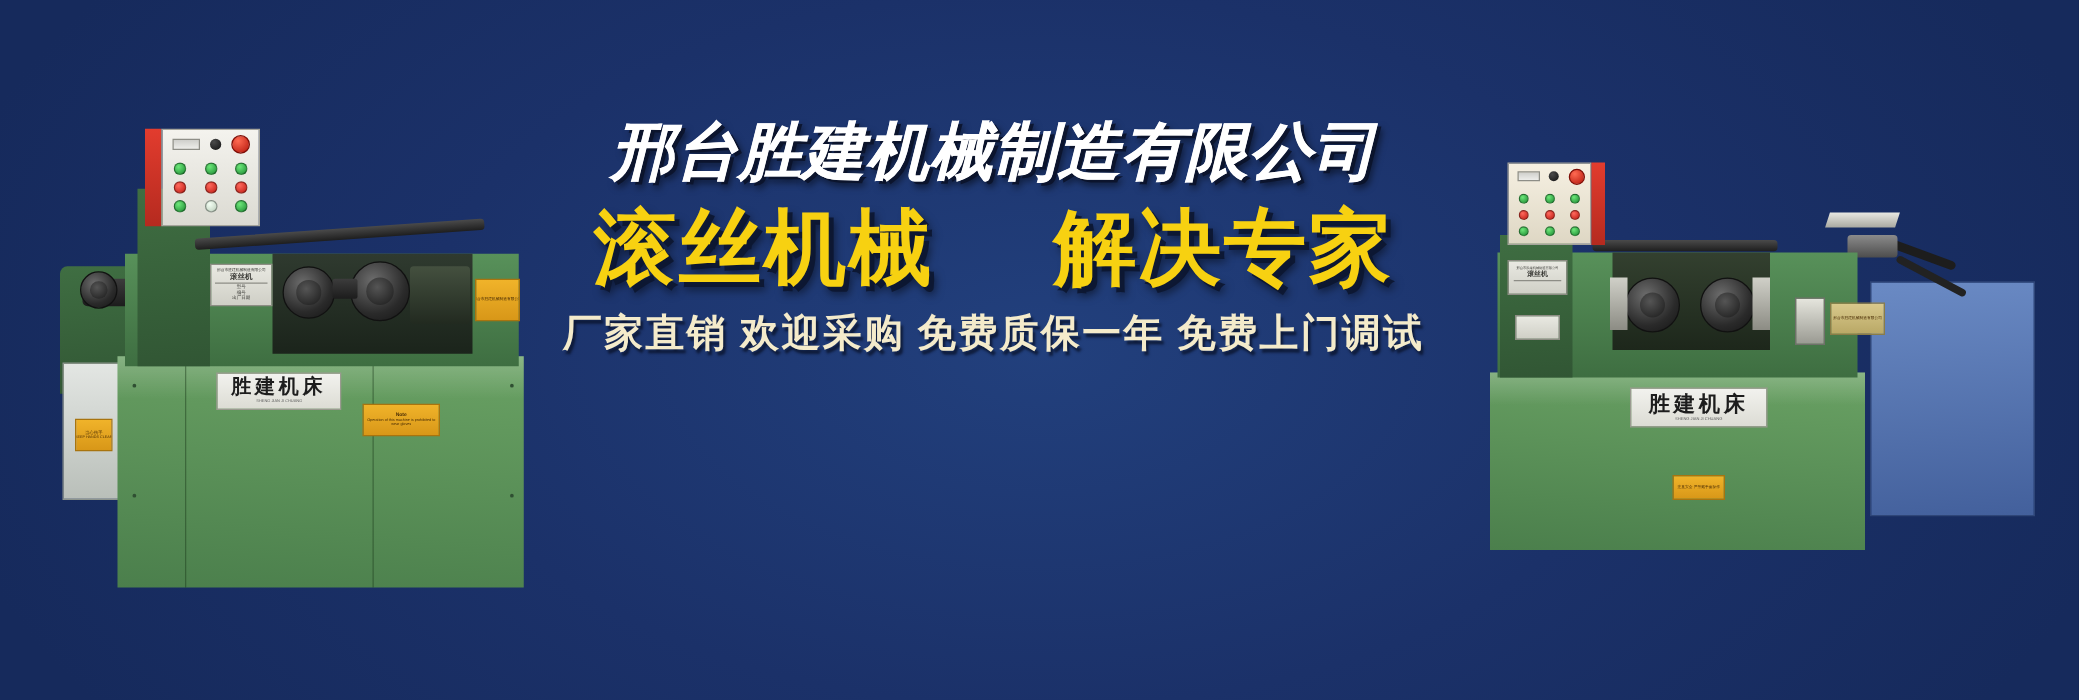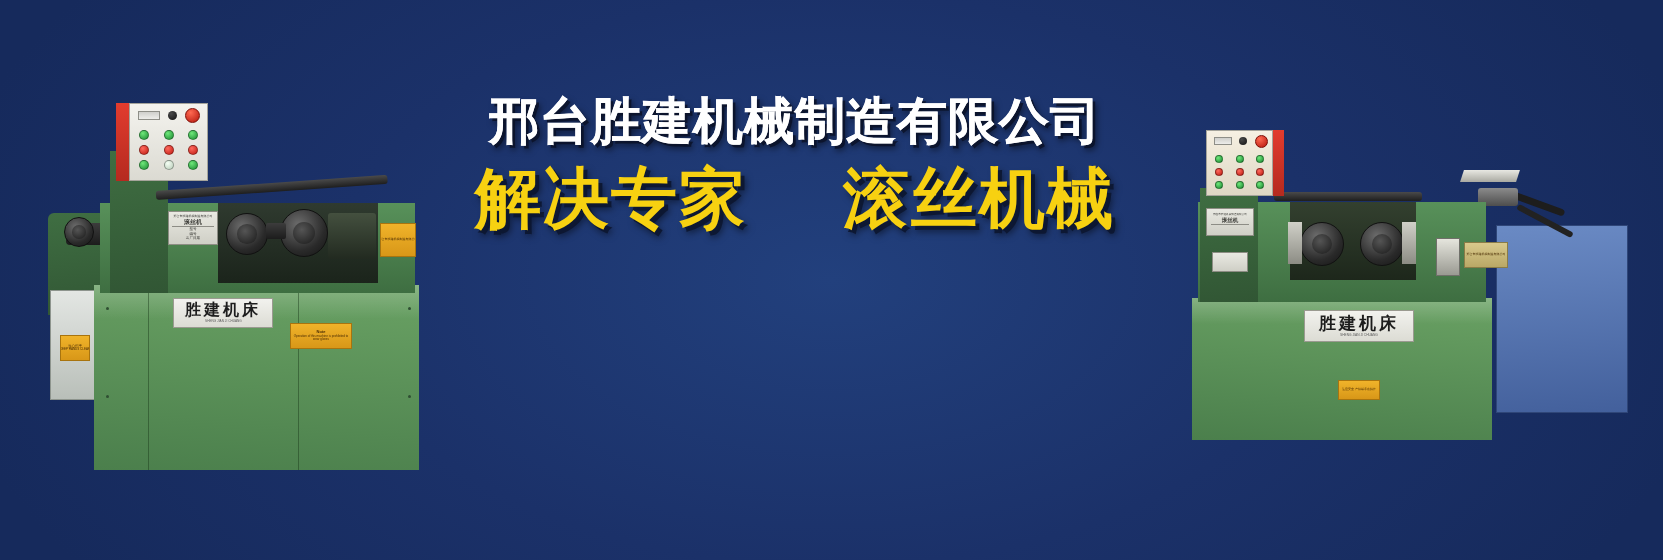--- a/index.html
+++ b/index.html
@@ -30,20 +30,21 @@
   .company-name{
     font-size:50px;
     font-weight:bold;
     color:#ffffff;
     letter-spacing:1px;
     line-height:1.05;
     white-space:nowrap;
     text-shadow:
       3px 3px 0 rgba(10,18,40,.85),
       4px 5px 6px rgba(0,0,0,.55);
+    font-style: italic;
     -webkit-text-stroke:0.5px #ffffff;
   }
   .headline{
     margin-top:14px;
     display:flex;
     justify-content:center;
     align-items:baseline;
     gap:96px;
     white-space:nowrap;
   }
@@ -327,17 +328,18 @@
     </div>
 
     <div class="warn-label" style="left:160px; top:250px; width:42px; height:20px; font-size:3px;">
       <div class="wt" style="white-space:normal;">注意安全 严禁戴手套操作</div>
     </div>
   </div>
 
   <div class="text-block">
     <div class="company-name">邢台胜建机械制造有限公司</div>
     <div class="headline">
+      <span>滚丝机械</span>
       <span>解决专家</span>
-      <span>滚丝机械</span>
-    </div>
+    </div>
+    <div class="tagline-2">厂家直销  欢迎采购  免费质保一年  免费上门调试</div>
   </div>
 </div>
 
 </body></html>

